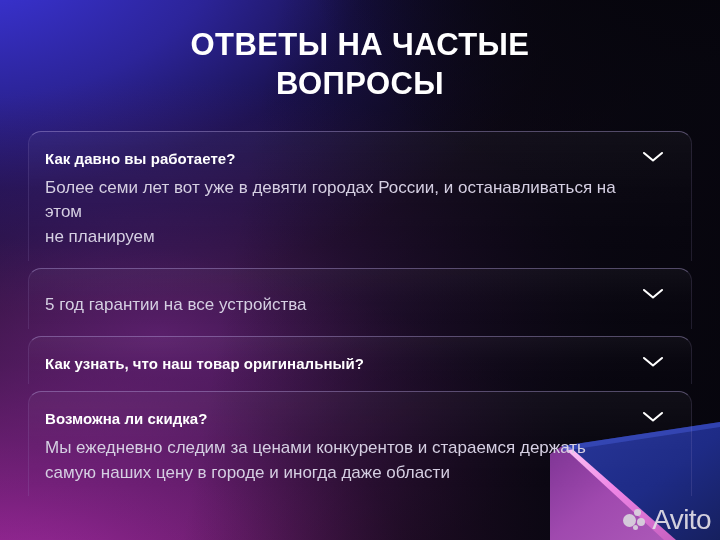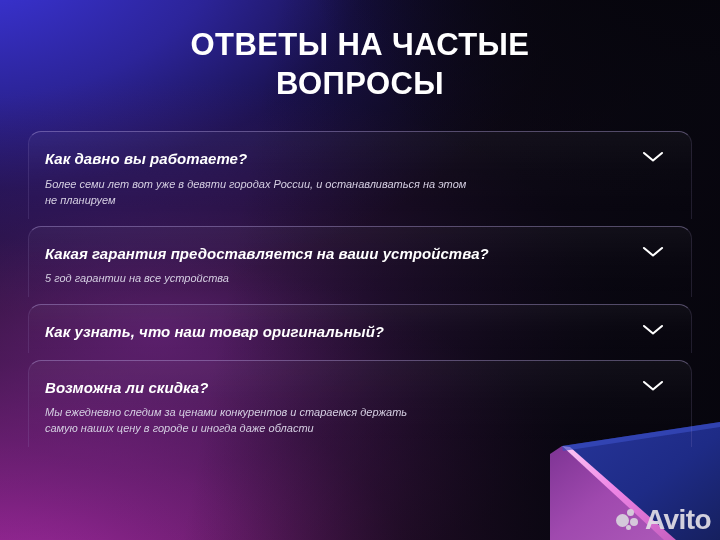--- a/index.html
+++ b/index.html
@@ -94,21 +94,20 @@
     line-height:1.26;
     letter-spacing:0.4px;
     text-transform:uppercase;
     padding:0 70px;
   }
 
   .faq-list {
     position:absolute;
     left:28px; right:28px;
     top:131px;
-    font-style:italic;
   }
 
   .card {
     position:relative;
     border-top:1px solid rgba(186,170,226,0.42);
     border-left:1px solid rgba(170,154,212,0.16);
     border-right:1px solid rgba(170,154,212,0.16);
     border-top-left-radius:13px;
     border-top-right-radius:13px;
     padding:17px 58px 11px 16px;
@@ -129,21 +128,21 @@
     color:#ffffff;
     font-size:15px;
     font-weight:bold;
     line-height:1.3;
     letter-spacing:0.05px;
   }
 
   .answer {
     margin-top:7px;
     color:#d5cfe2;
-    font-size:11px;
+    font-size:17px;
     font-weight:normal;
     line-height:1.46;
     max-width:585px;
     white-space:pre-line;
   }
 
   .chevron {
     position:absolute;
     right:25px; top:16px;
     width:26px; height:16px;
@@ -170,21 +169,21 @@
     border-radius:50%;
     background:#d9d4de;
   }
   .dot-big   { width:13px; height:13px; left:0;    top:5px;  }
   .dot-sm-a  { width:7px;  height:7px;  left:11px; top:0px;  }
   .dot-sm-b  { width:8px;  height:8px;  left:14px; top:9px;  }
   .dot-sm-c  { width:5px;  height:5px;  left:10px; top:16px; }
   .avito-word {
     color:#e3dfe7;
     font-size:28px;
-    font-weight:bold;
+    font-weight:normal;
     letter-spacing:-0.6px;
     line-height:1;
   }
 </style>
 </head>
 <body>
 
 <div id="stage">
 
   <div class="bg-base"></div>
@@ -240,23 +239,20 @@
         <div class="answer">Более семи лет вот уже в девяти городах России, и останавливаться на этом
 не планируем</div>
         <div class="chevron">
           <svg viewBox="0 0 26 16" xmlns="http://www.w3.org/2000/svg">
             <polyline points="4,5 13,12.5 22,5" fill="none" stroke="#ffffff" stroke-width="2.1" stroke-linecap="round" stroke-linejoin="round"></polyline>
           </svg>
         </div>
       </div>
 
       <div class="card">
-        <div class="q-row">
-          <div class="question">Какая гарантия предоставляется на ваши устройства?</div>
-        </div>
         <div class="answer">5 год гарантии на все устройства</div>
         <div class="chevron">
           <svg viewBox="0 0 26 16" xmlns="http://www.w3.org/2000/svg">
             <polyline points="4,5 13,12.5 22,5" fill="none" stroke="#ffffff" stroke-width="2.1" stroke-linecap="round" stroke-linejoin="round"></polyline>
           </svg>
         </div>
       </div>
 
       <div class="card">
         <div class="q-row">

